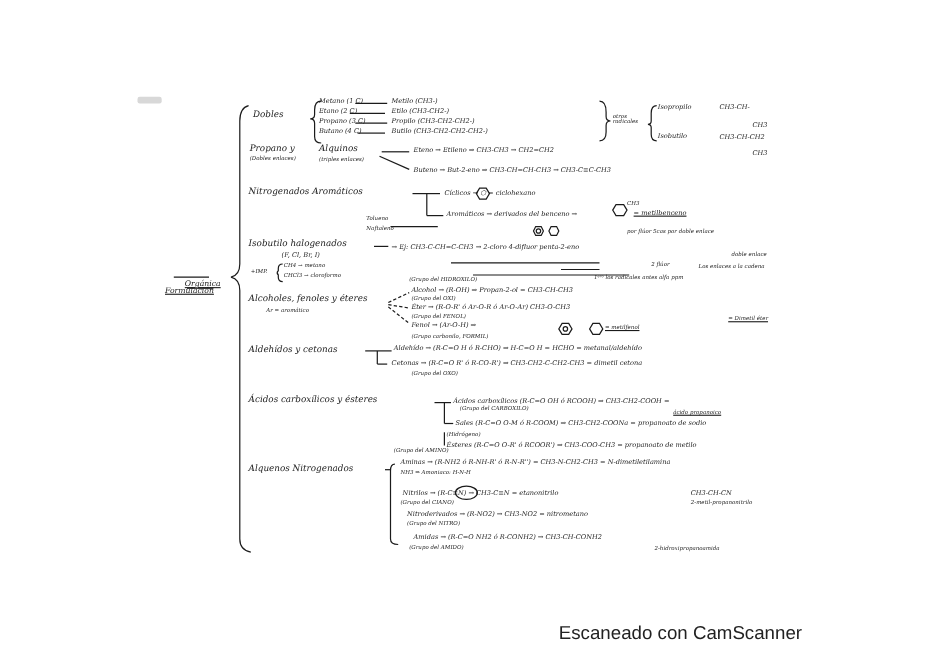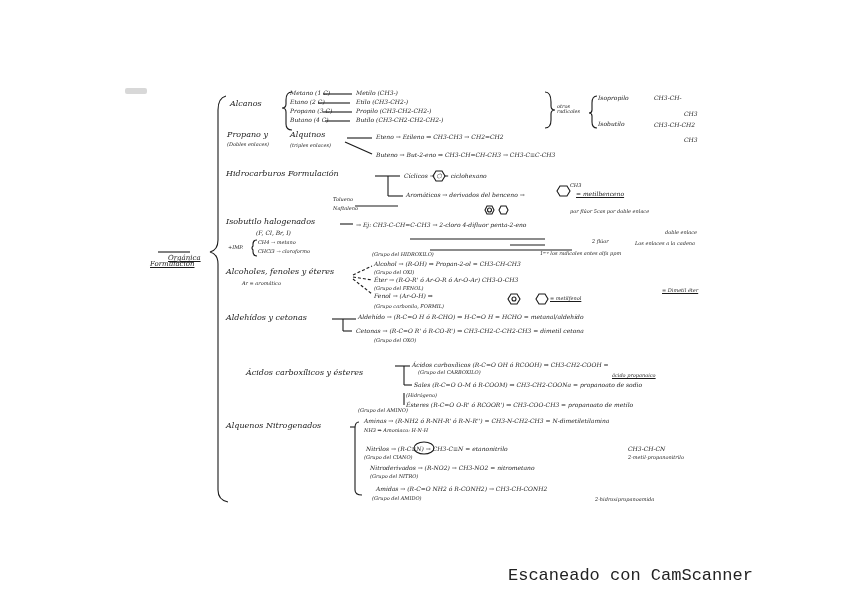--- a/index.html
+++ b/index.html
@@ -5,21 +5,21 @@
     html, body { margin: 0; padding: 0; }
     body {
       width: 848px; height: 599px; background: #ffffff; position: relative; overflow: hidden;
       font-family: "DejaVu Serif", serif; color: #1a1a1a;
     }
     .page { position: absolute; left: 0; top: 0; width: 848px; height: 599px; }
     .t { position: absolute; white-space: nowrap; font-style: italic; color: #1b1b1b; line-height: 1; }
     .s7 { font-size: 7px; } .s6 { font-size: 6px; } .s5 { font-size: 5px; } .s8 { font-size: 8px; }
     .u { text-decoration: underline; }
     .footer {
-      position: absolute; left: 508px; top: 566px; font-family: Liberation Mono, monospace;
+      position: absolute; left: 508px; top: 566px; font-family: Liberation Sans, sans-serif;
       font-size: 17px; color: #222; font-style: normal; white-space: nowrap;
     }
     svg.lines { position: absolute; left: 0; top: 0; }
     .smudge { position: absolute; left: 125px; top: 88px; width: 22px; height: 6px; background: #d8d8d8; border-radius: 2px; }
   </style>
 </head>
 <body>
 
 <div class="page">
   <div class="smudge"></div>
@@ -82,21 +82,21 @@
       <polygon points="539,294 545,294 548,299 545,304 539,304 536,299"></polygon>
 
       <line x1="158" y1="252" x2="190" y2="252"></line>
         <line x1="170" y1="262" x2="194" y2="262"></line>
     </g>
   </svg>
 
   <span class="t s7 u" style="left:150px;top:244px;margin-top:17px;">Formulación</span>
   <span class="t s7 u" style="left:168px;top:255px;">Orgánica</span>
 
-  <span class="t s8" style="left:230px;top:100px;">Alcanos</span>
+  <span class="t s8" style="left:230px;top:100px;">Dobles</span>
   <span class="t s6" style="left:290px;top:90px;">Metano (1 C)</span>
   <span class="t s6" style="left:290px;top:99px;">Etano (2 C)</span>
   <span class="t s6" style="left:290px;top:108px;">Propano (3 C)</span>
   <span class="t s6" style="left:290px;top:117px;">Butano (4 C)</span>
   <span class="t s6" style="left:356px;top:90px;">Metilo (CH3-)</span>
   <span class="t s6" style="left:356px;top:99px;">Etilo (CH3-CH2-)</span>
   <span class="t s6" style="left:356px;top:108px;">Propilo (CH3-CH2-CH2-)</span>
   <span class="t s6" style="left:356px;top:117px;">Butilo (CH3-CH2-CH2-CH2-)</span>
   <span class="t s5" style="left:557px;top:104px;width:32px;white-space:normal;">otros radicales</span>
   <span class="t s6" style="left:598px;top:95px;">Isopropilo</span>
@@ -106,21 +106,21 @@
   <span class="t s6" style="left:654px;top:122px;">CH3-CH-CH2</span>
   <span class="t s6" style="left:684px;top:137px;">CH3</span>
 
   <span class="t s8" style="left:227px;top:131px;">Propano y</span>
   <span class="t s5" style="left:227px;top:142px;">(Dobles enlaces)</span>
   <span class="t s8" style="left:290px;top:131px;">Alquinos</span>
   <span class="t s5" style="left:290px;top:143px;">(triples enlaces)</span>
   <span class="t s6" style="left:376px;top:134px;">Eteno → Etileno ⇒ CH3-CH3 → CH2=CH2</span>
   <span class="t s6" style="left:376px;top:152px;">Buteno → But-2-eno ⇒ CH3-CH=CH-CH3 → CH3-C≡C-CH3</span>
 
-  <span class="t s8" style="left:226px;top:170px;">Hidrocarburos Formulación</span>
+  <span class="t s8" style="left:226px;top:170px;">Nitrogenados Aromáticos</span>
   <span class="t s6" style="left:404px;top:173px;">Cíclicos → ⬡ = ciclohexano</span>
   <span class="t s6" style="left:406px;top:192px;">Aromáticos → derivados del benceno →</span>
   <span class="t s5" style="left:570px;top:183px;">CH3</span>
   <span class="t s6 u" style="left:576px;top:191px;">= metilbenceno</span>
   <span class="t s5" style="left:333px;top:197px;">Tolueno</span>
   <span class="t s5" style="left:333px;top:206px;">Naftaleno</span>
 
   <span class="t s8" style="left:226px;top:218px;">Isobutilo halogenados</span>
   <span class="t s6" style="left:256px;top:230px;">(F, Cl, Br, I)</span>
   <span class="t s6" style="left:356px;top:222px;">→ Ej: CH3-C-CH=C-CH3 → 2-cloro 4-difluor penta-2-eno</span>
@@ -143,21 +143,21 @@
   <span class="t s5" style="left:374px;top:286px;">(Grupo del FENOL)</span>
   <span class="t s6" style="left:374px;top:293px;">Fenol → (Ar-O-H) ⇒</span>
   <span class="t s5 u" style="left:550px;top:296px;">= metilfenol</span>
 
   <span class="t s8" style="left:226px;top:314px;">Aldehídos y cetonas</span>
   <span class="t s5" style="left:374px;top:304px;">(Grupo carbonilo, FORMIL)</span>
   <span class="t s6" style="left:358px;top:314px;">Aldehído → (R-C=O H ó R-CHO) ⇒ H-C=O H = HCHO = metanal/aldehído</span>
   <span class="t s6" style="left:356px;top:328px;">Cetonas → (R-C=O R' ó R-CO-R') ⇒ CH3-CH2-C-CH2-CH3 = dimetil cetona</span>
   <span class="t s5" style="left:374px;top:338px;">(Grupo del OXO)</span>
 
-  <span class="t s8" style="left:226px;top:369px;margin-left:20px;">Ácidos carboxílicos y ésteres</span>
+  <span class="t s8" style="left:226px;top:359px;">Ácidos carboxílicos y ésteres</span>
   <span class="t s6" style="left:412px;top:362px;">Ácidos carboxílicos (R-C=O OH ó RCOOH) ⇒ CH3-CH2-COOH =</span>
   <span class="t s5 u" style="left:612px;top:373px;">ácido propanoico</span>
   <span class="t s5" style="left:418px;top:370px;">(Grupo del CARBOXILO)</span>
   <span class="t s6" style="left:414px;top:382px;">Sales (R-C=O O-M ó R-COOM) ⇒ CH3-CH2-COONa = propanoato de sodio</span>
   <span class="t s5" style="left:406px;top:393px;">(Hidrógeno)</span>
   <span class="t s6" style="left:406px;top:402px;">Ésteres (R-C=O O-R' ó RCOOR') ⇒ CH3-COO-CH3 = propanoato de metilo</span>
 
   <span class="t s8" style="left:226px;top:422px;">Alquenos Nitrogenados</span>
   <span class="t s5" style="left:358px;top:408px;">(Grupo del AMINO)</span>
   <span class="t s6" style="left:364px;top:418px;">Aminas → (R-NH2 ó R-NH-R' ó R-N-R'') = CH3-N-CH2-CH3 = N-dimetiletilamina</span>

